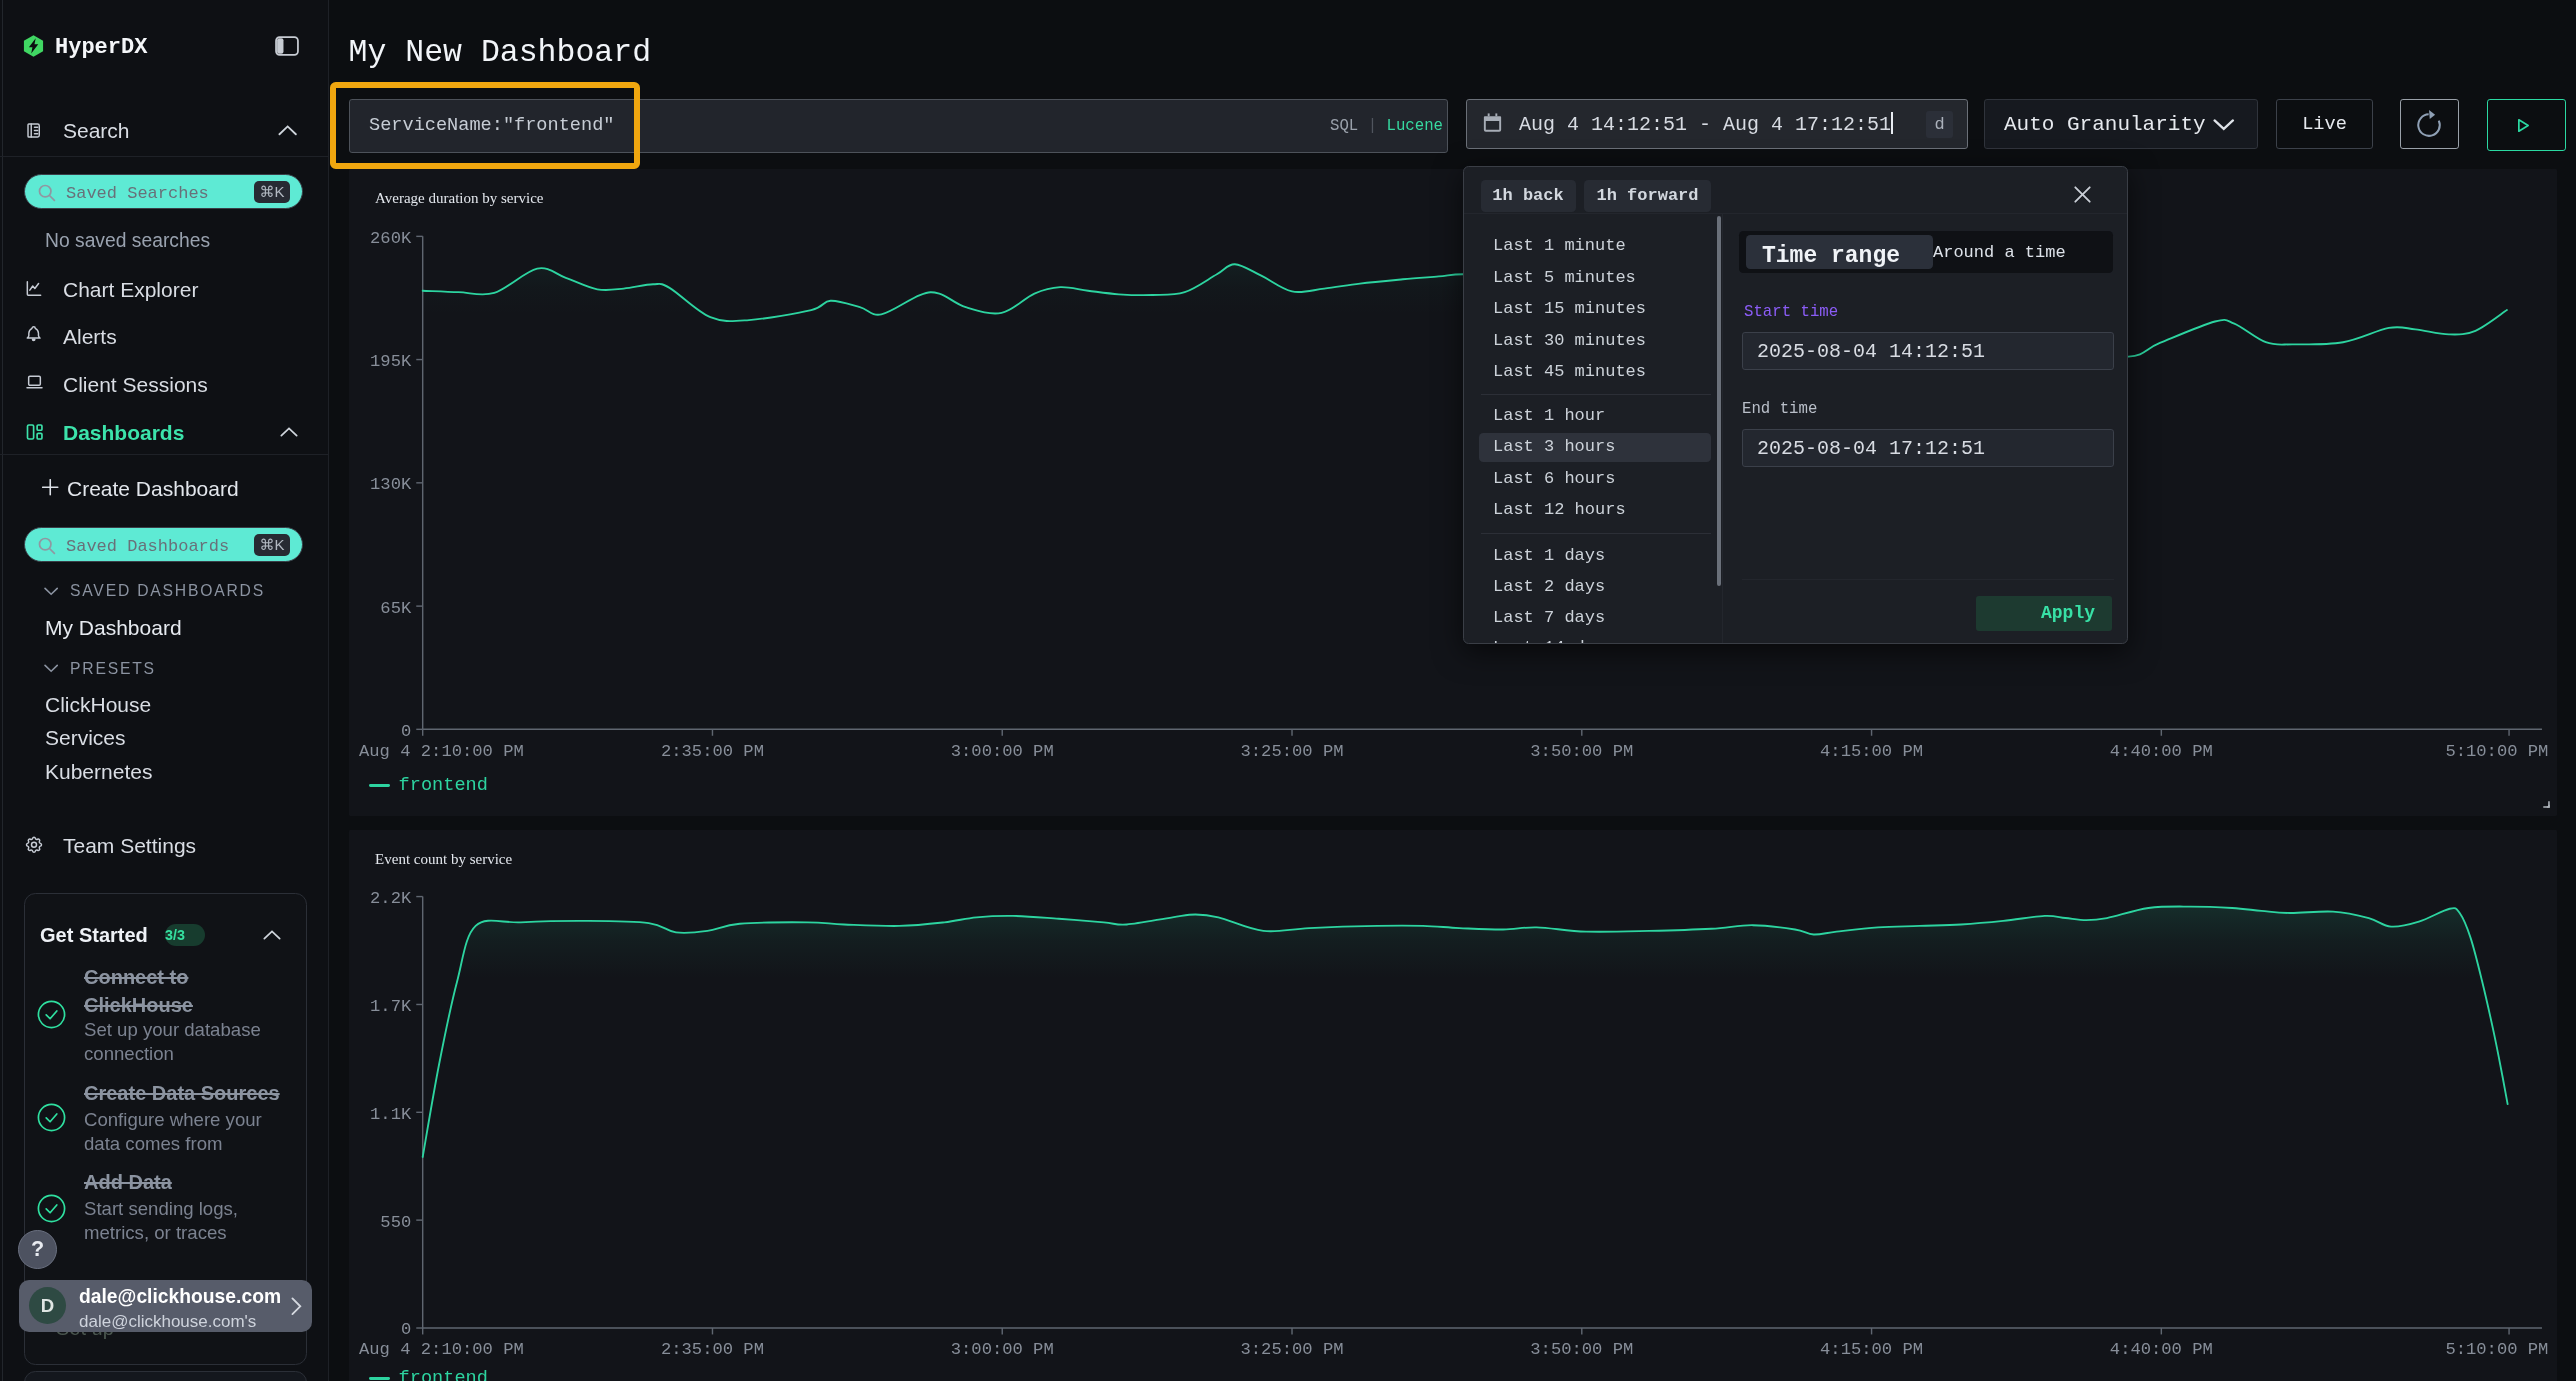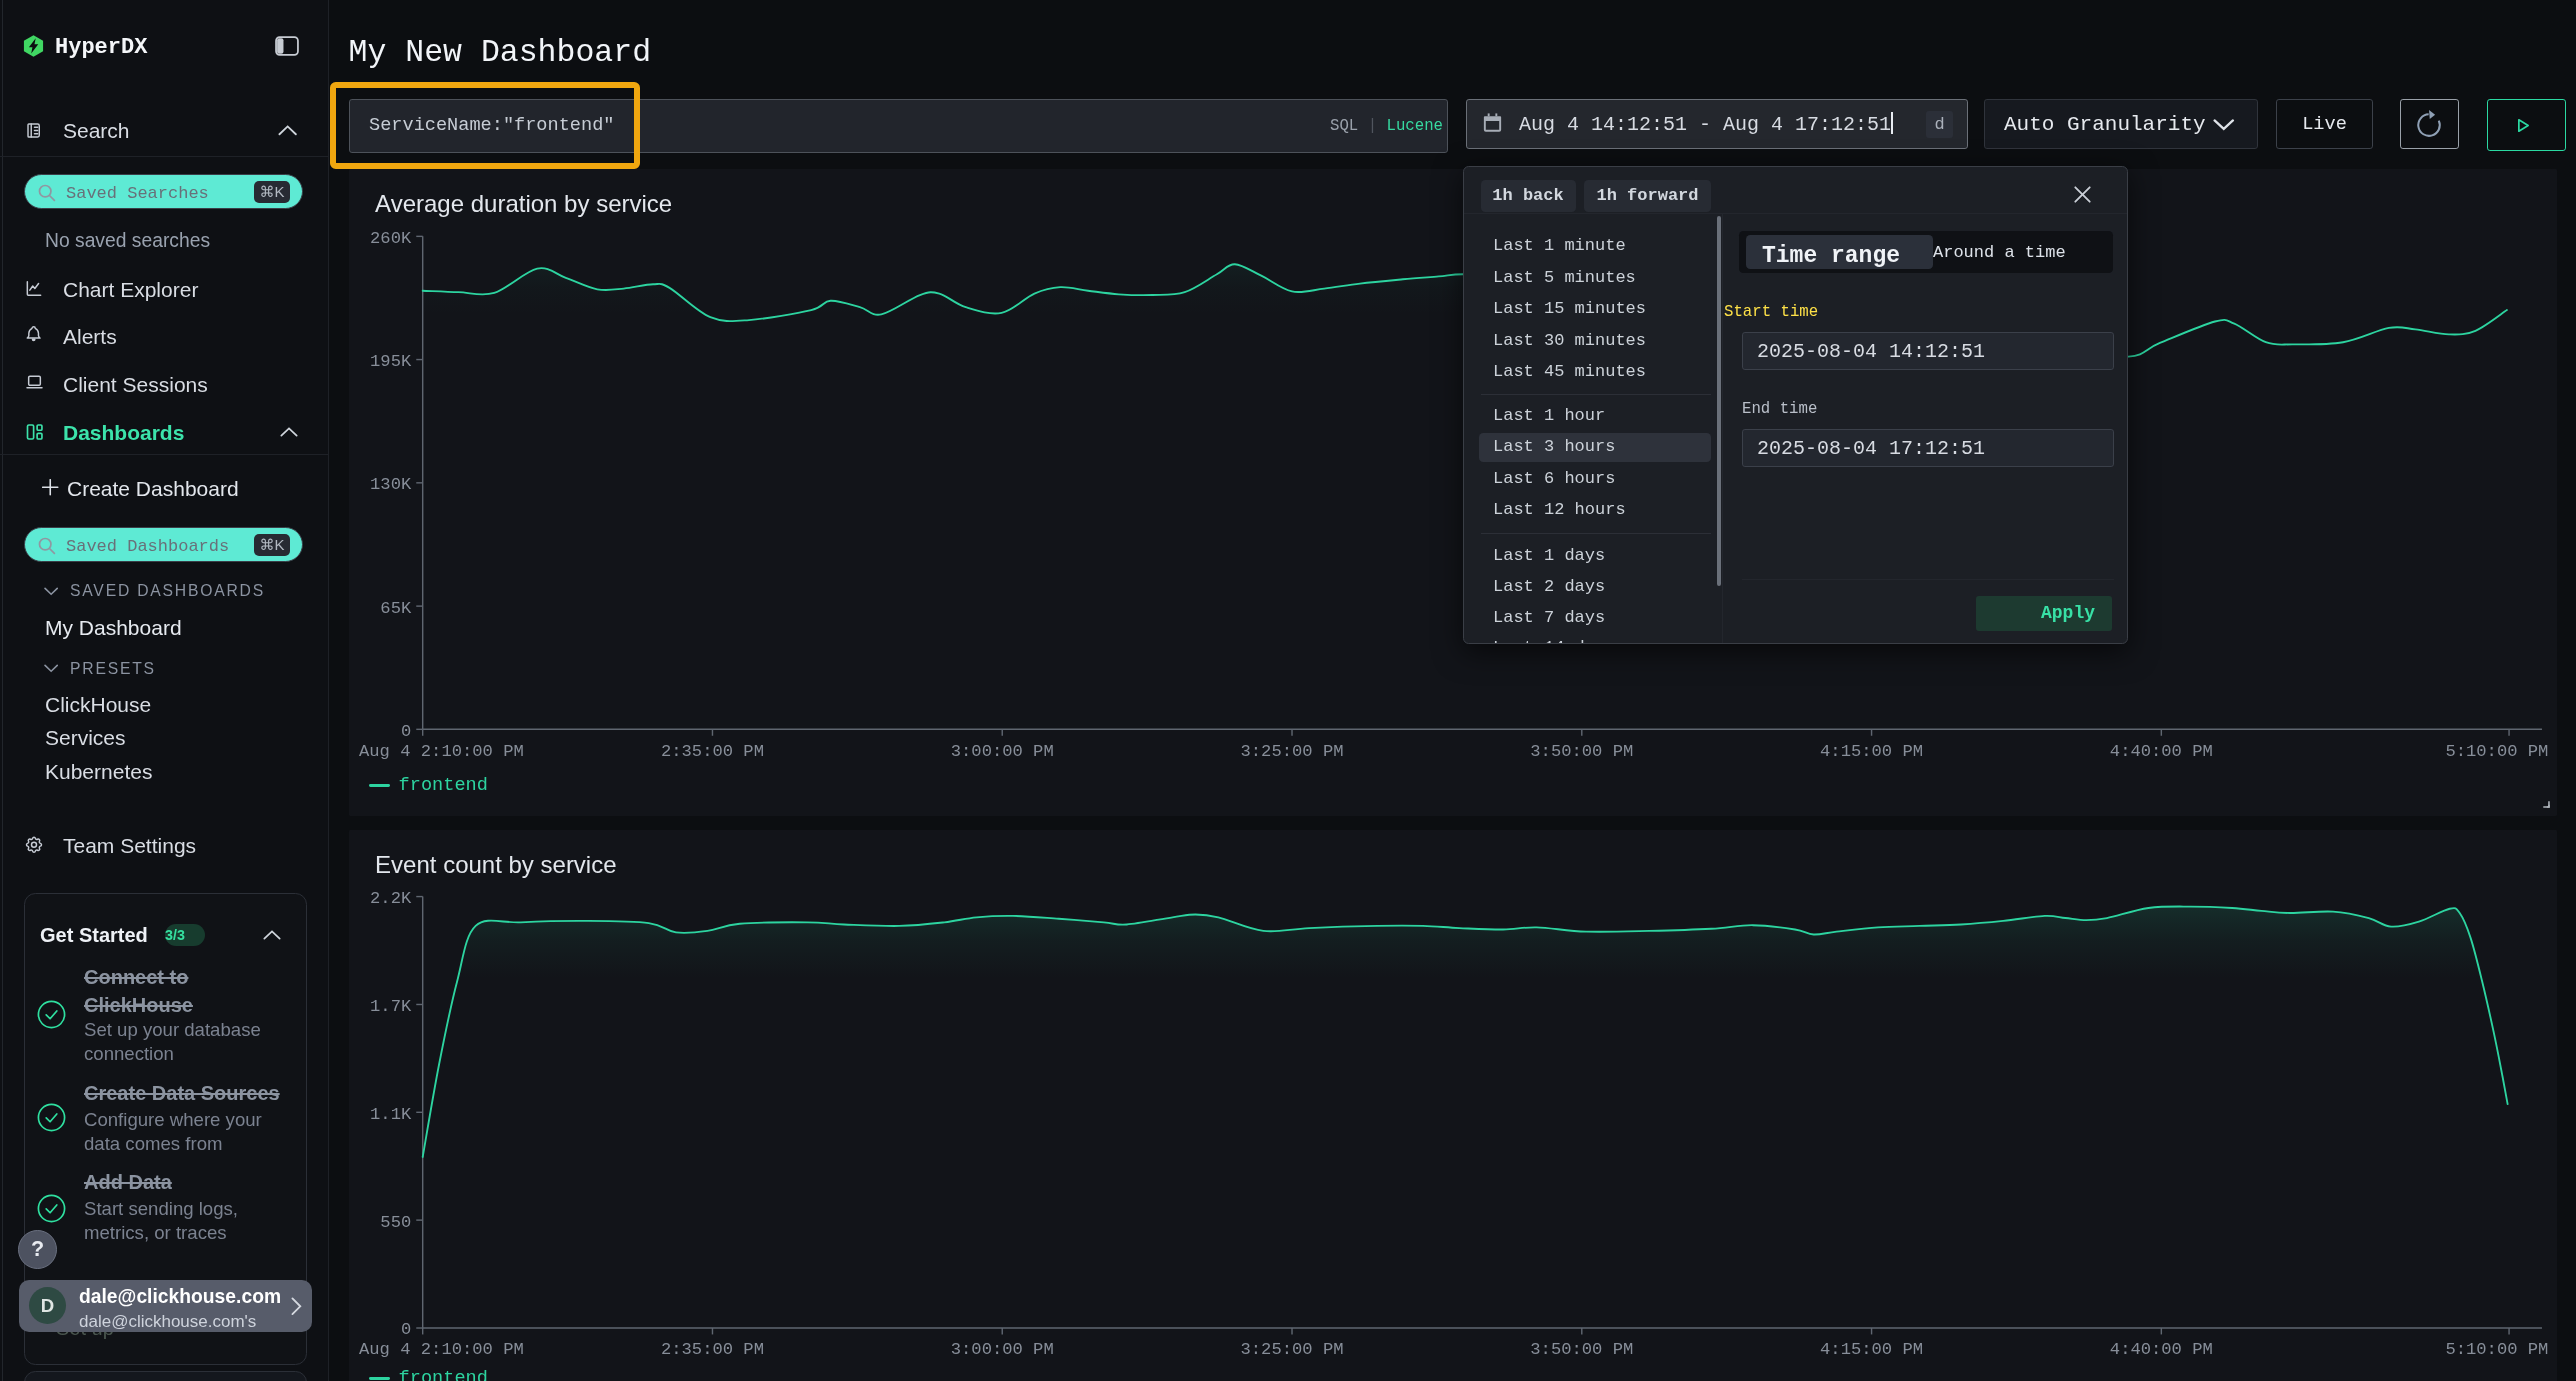--- a/index.html
+++ b/index.html
@@ -14,21 +14,21 @@
   .navtext { font-size:21px; color:#d9dde4; }
   .divider { position:absolute; left:0; width:329px; height:0.7px; background:#1e2127; }
   .pill { position:absolute; left:24px; width:279px; height:35px; border:0.7px solid #3a3f48; border-radius:18px; background:#5eead4; }
   .pill .ph { position:absolute; left:41px; top:8.6px; font-family:"Liberation Mono",monospace; font-size:17px; color:#697079; }
   .pill .kbd { position:absolute; right:12px; top:6.4px; width:36px; height:21.5px; background:#272b33; border-radius:5px; color:#b3bac3; font-size:15px; text-align:center; line-height:21.5px; }
   .seclabel { font-size:15.7px; letter-spacing:1.8px; color:#8b93a1; }
 
   
   #main { position:absolute; left:330px; top:0; width:2246px; height:1381px; }
   .panel { position:absolute; left:18.6px; width:2208px; background:#121419; border-radius:1.4px; }
-  .ptitle { position:absolute; left:26.5px; top:21px; font-family:Liberation Sans, sans-serif; font-size:24px; color:#e3e7ed; }
+  .ptitle { position:absolute; left:26.5px; top:21px; font-family:Liberation Serif, serif; font-size:15px; color:#e3e7ed; }
   .inputbox { position:absolute; background:#16191f; border:0.7px solid #30343c; border-radius:2.9px; }
 
   
   #popover { position:absolute; left:1463px; top:166px; width:665px; height:478px; background:#1c1f25; border:0.7px solid #3a3e46; border-radius:5.7px; box-shadow:0 7.2px 29px rgba(0,0,0,0.6); z-index:30; overflow:hidden; }
   .chip { position:absolute; height:31.5px; background:#272b33; border-radius:4.3px; color:#d3d8df; font-family:"Liberation Mono",monospace; font-size:17px; font-weight:bold; text-align:center; }
   .litem { position:absolute; left:29px; font-family:"Liberation Mono",monospace; font-size:17px; color:#ccd2d9; }
 </style>
 </head>
 <body>
 <div id="sidebar">
@@ -330,21 +330,21 @@
   <div class="litem" style="top:410px;">Last 2 days</div>
   <div class="litem" style="top:441px;">Last 7 days</div>
   <div class="litem" style="top:471px;">Last 14 days</div>
   <div class="abs" style="left:16.5px;top:227px;width:230px;height:0.7px;background:#2c2f37;"></div>
   <div class="abs" style="left:16.5px;top:366px;width:230px;height:0.7px;background:#2c2f37;"></div>
 
   <div class="abs" style="left:275px;top:64px;width:374px;height:42px;background:#0f1115;border-radius:4.3px;"></div>
   <div class="abs" style="left:282px;top:68px;width:187px;height:34px;background:#2b303a;border-radius:4.3px;"></div>
   <div class="abs mono" style="left:282px;top:76px;width:170px;text-align:center;font-size:23px;font-weight:bold;color:#f0f3f7;">Time range</div>
   <div class="abs mono" style="left:469px;top:76px;width:181px;text-align:left;font-size:17px;color:#dde2e9;">Around a time</div>
-  <div class="abs mono" style="left:260px;top:136px;font-size:15.7px;color:#fde047;">Start time</div>
+  <div class="abs mono" style="left:280px;top:136px;font-size:15.7px;color:#8b5cf6;">Start time</div>
   <div class="abs" style="left:278px;top:165px;width:372px;height:38px;background:#23272f;border:0.7px solid #3b404a;border-radius:2.9px;"></div>
   <div class="abs mono" style="left:293px;top:173px;font-size:20px;color:#d7dbe2;">2025-08-04 14:12:51</div>
   <div class="abs mono" style="left:278px;top:233px;font-size:15.7px;color:#b9bfc9;">End time</div>
   <div class="abs" style="left:278px;top:262px;width:372px;height:38px;background:#23272f;border:0.7px solid #3b404a;border-radius:2.9px;"></div>
   <div class="abs mono" style="left:293px;top:270px;font-size:20px;color:#d7dbe2;">2025-08-04 17:12:51</div>
   <div class="abs" style="left:278px;top:412px;width:372px;height:0.7px;background:#23262d;"></div>
   <div class="abs mono" style="left:512px;top:429px;width:136px;height:35px;background:#1d3a30;border-radius:2.9px;color:#38e0a6;font-size:18px;font-weight:bold;text-align:center;line-height:35px;padding-left:48px;">Apply</div>
 </div>
 
 

